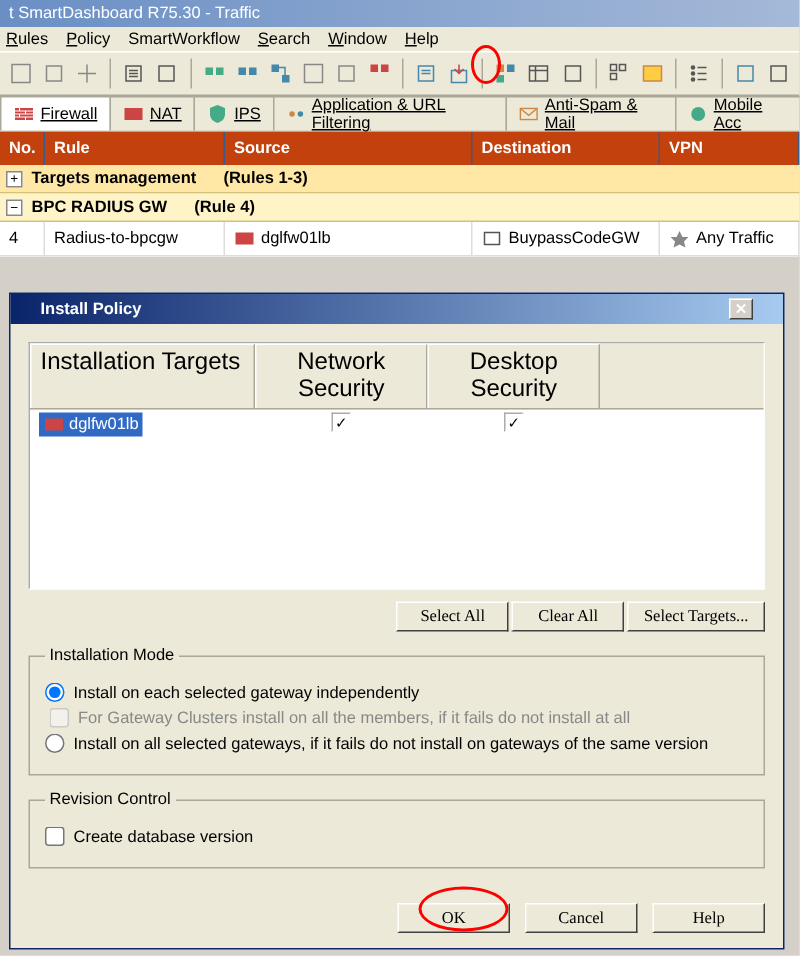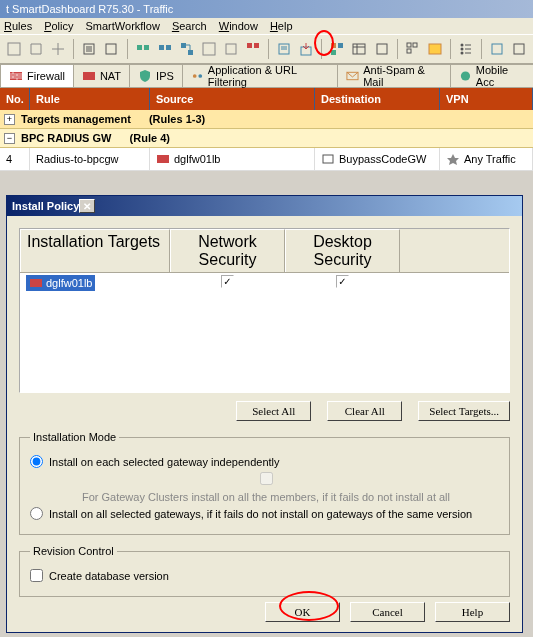--- a/index.html
+++ b/index.html
@@ -7,58 +7,58 @@
 .titlebar { background: linear-gradient(to right, #6a8fc4, #a5b9d8); color: #fff; padding: 3px 6px; font-size: 11px; height: 18px; }
 .menubar { background: #ece9d8; padding: 2px 4px; display: flex; gap: 12px; font-size: 11px; }
 .menubar span { cursor: default; }
 .menubar u { text-decoration: underline; }
 .toolbar { background: #ece9d8; border-top: 1px solid #fff; border-bottom: 1px solid #aca899; padding: 4px; display: flex; gap: 2px; align-items: center; height: 30px; }
 .tb-sep { width: 1px; height: 20px; background: #aca899; margin: 0 3px; }
 .tb-btn { width: 22px; height: 22px; display: flex; align-items: center; justify-content: center; border: 1px solid transparent; }
 .tb-btn svg { width: 16px; height: 16px; }
 .circ-red { position: absolute; border: 2px solid red; border-radius: 50%; pointer-events: none; }
 .tabs { background: #ece9d8; border-bottom: 1px solid #aca899; display: flex; height: 24px; }
-.tab { display: flex; align-items: center; gap: 4px; padding: 3px 8px; border: 1px solid #aca899; border-bottom: none; background: #ece9d8; font-size: 11px; margin-right: -1px; }
+.tab { display: flex; align-items: center; gap: 4px; padding: 3px 8px; border: 1px solid #aca899; border-bottom: none; background: #ece9d8; font-size: 11px; margin-right: -1px; text-decoration: underline; }
 .tab.active { background: #fff; }
 .tab-icon { width: 14px; height: 14px; }
 .grid { background: #fff; }
 .grid-head { display: flex; background: #c2410c; color: #fff; font-size: 11px; font-weight: bold; }
 .grid-head > div { padding: 5px 6px; border-right: 1px solid #3a5a8a; }
 .col-no { width: 30px; }
 .col-name { width: 120px; }
 .col-src { width: 165px; }
 .col-dst { width: 125px; }
 .col-vpn { flex: 1; }
 .sect-row { display: flex; background: #ffe8a6; border-bottom: 1px solid #d4c078; padding: 3px 4px; align-items: center; gap: 6px; font-size: 11px; }
 .sect-row.r2 { background: #fff4c8; }
 .expbox { width: 11px; height: 11px; background: #fff; border: 1px solid #888; display: flex; align-items: center; justify-content: center; font-size: 9px; line-height: 1; }
 .rule-row { display: flex; background: #fff; font-size: 11px; }
 .rule-row > div { padding: 4px 6px; border-right: 1px solid #ddd; border-bottom: 1px solid #ddd; display: flex; align-items: center; gap: 4px; }
 .sm-icon { width: 14px; height: 14px; flex-shrink: 0; }
 
 .dialog { position: absolute; left: 6px; top: 195px; width: 517px; height: 438px; background: #ece9d8; border: 1px solid #0a246a; }
-.dlg-title { background: linear-gradient(to right, #0a246a, #a6caf0); color: #fff; font-size: 11px; font-weight: bold; padding: 3px 5px; display: flex; align-items: center; }
+.dlg-title { background: linear-gradient(to right, #0a246a, #a6caf0); color: #fff; font-size: 11px; font-weight: bold; padding: 3px 20px; display: flex; justify-content: space-between; align-items: center; }
 .close-x { width: 16px; height: 14px; background: #d4d0c8; border: 1px solid #fff; border-right-color: #404040; border-bottom-color: #404040; display: flex; align-items: center; justify-content: center; font-family: Arial; font-size: 10px; font-weight: bold; }
 .dlg-body { padding: 12px; }
 .targets { border: 1px inset #fff; background: #fff; height: 165px; }
 .tgt-head { display: flex; background: #ece9d8; border-bottom: 1px solid #aca899; font-size: 16px; }
 .tgt-head > div { padding: 3px 6px; border-right: 1px solid #aca899; border-top: 1px solid #fff; border-left: 1px solid #fff; }
 .th1 { width: 150px; }
 .th2 { width: 115px; text-align: center; }
 .th3 { width: 115px; text-align: center; }
 .tgt-row { display: flex; font-size: 11px; }
 .tgt-row > div { padding: 2px 6px; }
 .sel { background: #316ac5; color: #fff; display: inline-flex; align-items: center; gap: 3px; padding: 1px 3px; }
 .chk { width: 13px; height: 13px; border: 1px inset #fff; background: #fff; display: inline-flex; align-items: center; justify-content: center; font-size: 10px; margin: 0 auto; }
-.btn-row { display: flex; gap: 16px; justify-content: flex-end; margin-top: 8px; }
+.btn-row { display: flex; gap: 2px; justify-content: flex-end; margin-top: 8px; }
 .wbtn { background: #ece9d8; border: 1px solid #404040; border-top-color: #fff; border-left-color: #fff; padding: 3px 10px; font-size: 11px; font-family: Tahoma; min-width: 75px; text-align: center; cursor: default; }
 fieldset { border: 1px solid #aca899; padding: 8px 10px 10px; margin-top: 10px; }
 legend { font-size: 11px; padding: 0 3px; }
 .radio-row, .check-row { display: flex; align-items: center; gap: 6px; font-size: 11px; margin: 4px 0; }
-.radio-row.indent { margin-left: 3px; color: #888; flex-direction: column; }
+.radio-row.indent { margin-left: 3px; color: #888; }
 input[type=radio], input[type=checkbox] { margin: 0; }
 .bottom-btns { position: absolute; bottom: 10px; right: 12px; display: flex; gap: 10px; margin-top: 28px; }
 </style>
 </head>
 <body>
 
 <div class="titlebar">t SmartDashboard R75.30 - Traffic</div>
 
 <div class="menubar">
   <span><u>R</u>ules</span>

